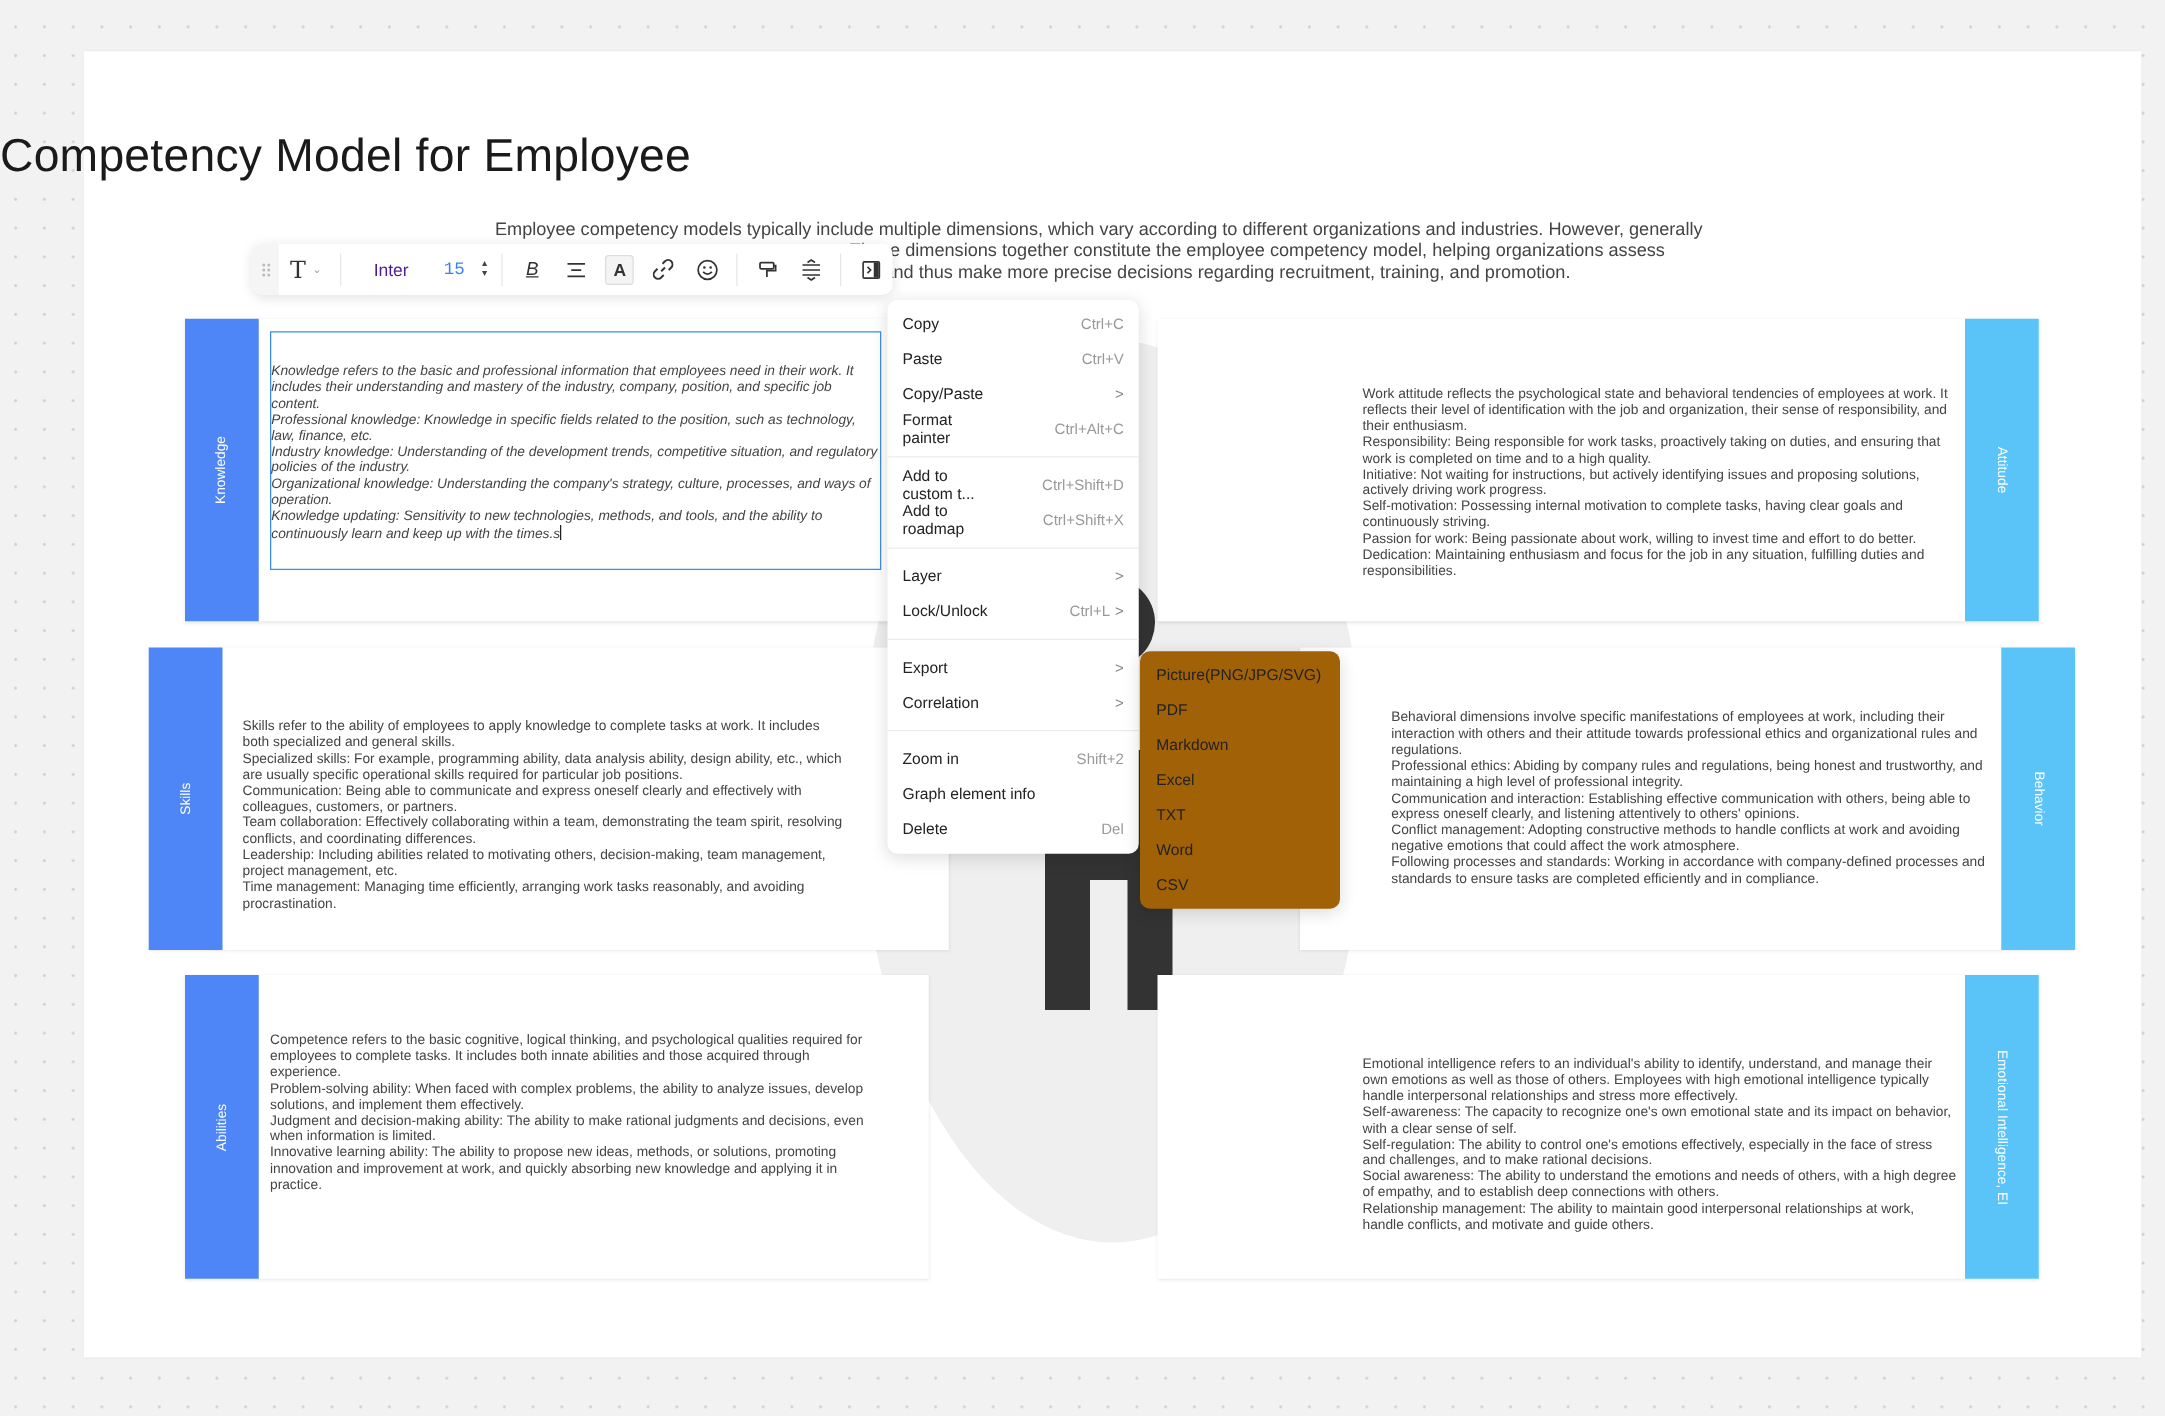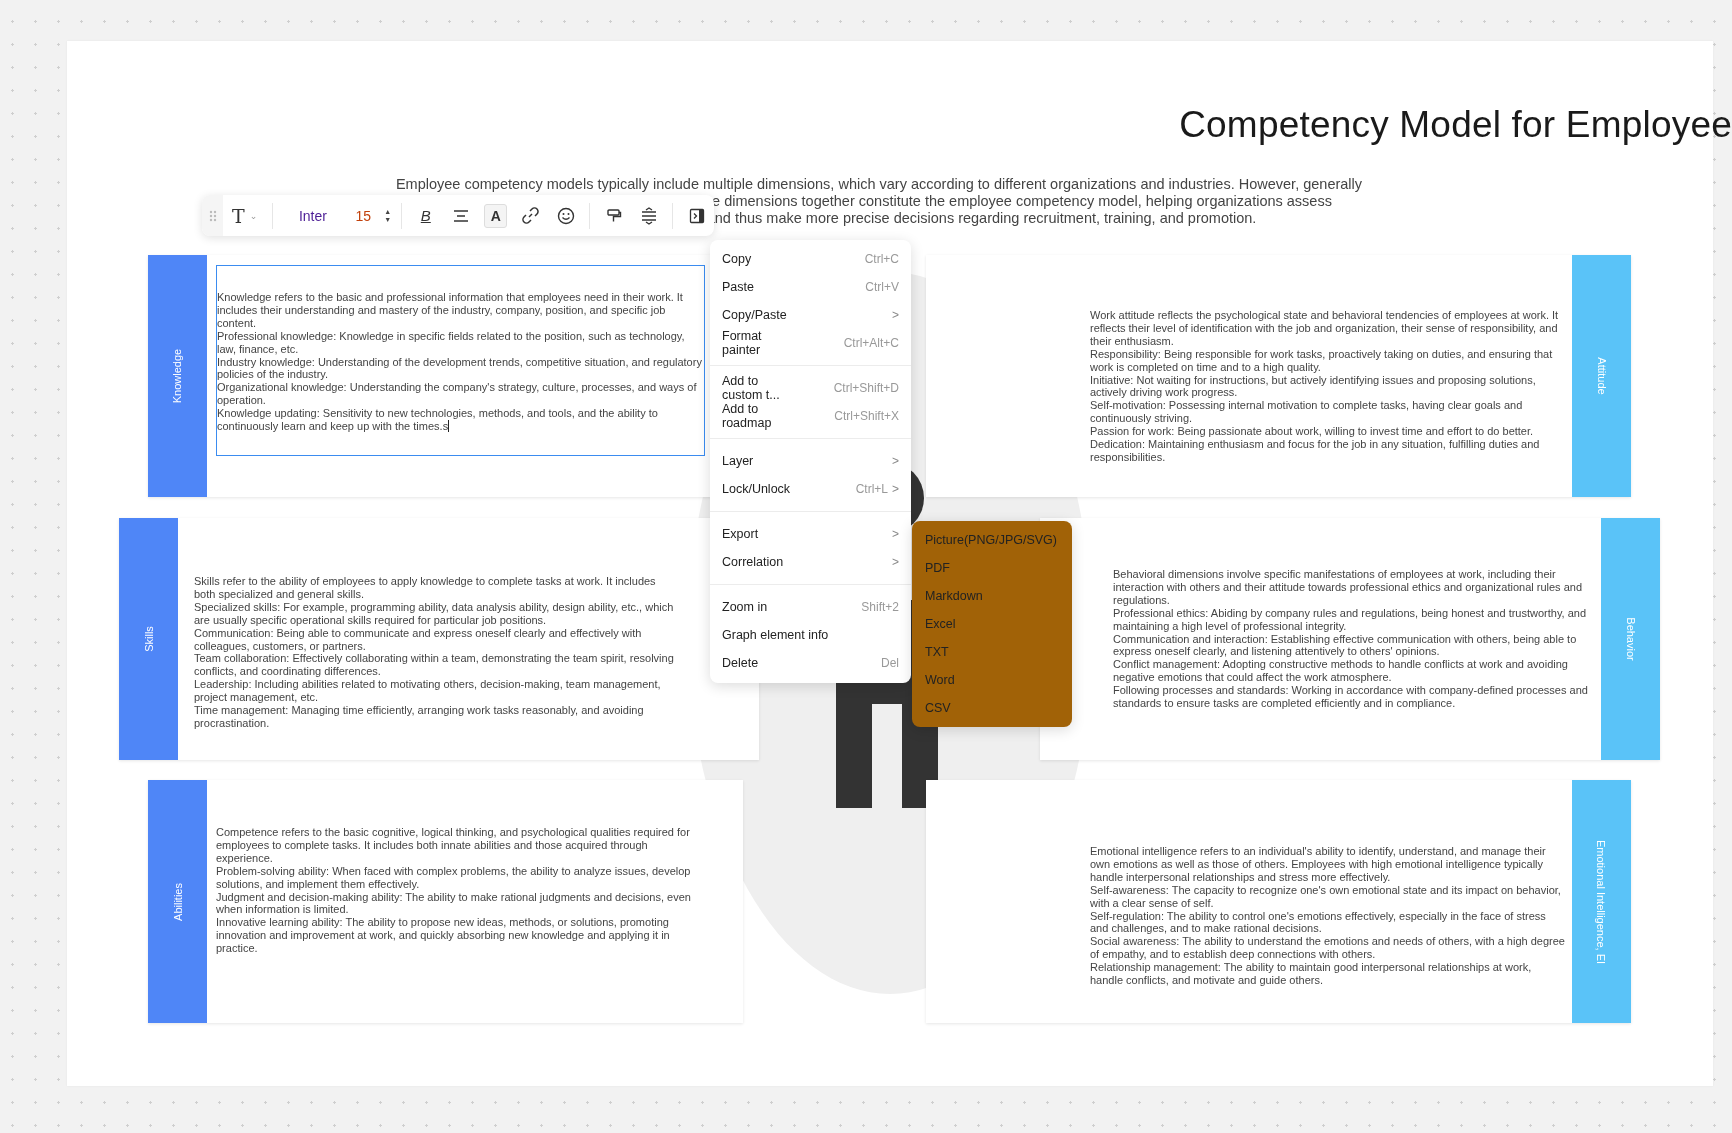--- a/index.html
+++ b/index.html
@@ -10,21 +10,21 @@
     background-color: #f2f2f2;
     background-image: radial-gradient(circle, #cfcfcf 1px, transparent 1.2px);
     background-size: 23px 23px;
     background-position: 1px 10px;
   }
   .canvas {
     position: absolute; left: 67px; top: 41px; width: 1646px; height: 1045px;
     background: #ffffff; box-shadow: 0 0 2px rgba(0,0,0,0.06);
   }
   .title {
-    position: absolute; left: 0; width: 1732px; top: 104px; text-align: right;
+    position: absolute; left: 0; width: 1732px; top: 104px; text-align: left;
     font-size: 37px; color: #1a1a1a; font-weight: 500; letter-spacing: 0.2px;
   }
   .desc {
     position: absolute; left: 364px; width: 1030px; top: 176px; text-align: center;
     font-size: 14.5px; color: #444; line-height: 17px;
   }
   .ellipse {
     position: absolute; left: 688px; top: 272px; width: 404px; height: 722px;
     background: #efefef; border-radius: 50%;
   }
@@ -67,21 +67,21 @@
   .toolbar {
     position: absolute; left: 202px; top: 195px; width: 512px; height: 41px;
     background: #fff; border-radius: 8px; box-shadow: 0 2px 10px rgba(0,0,0,0.12);
     display: flex; align-items: center; overflow: hidden;
   }
   .tb-grip { width: 22px; height: 100%; background: #f5f5f5; display: flex; align-items: center; justify-content: center; }
   .tb-item { display: flex; align-items: center; justify-content: center; height: 28px; color: #333; font-size: 14px; }
   .tb-sep { width: 1px; height: 26px; background: #e6e6e6; margin: 0 6px; }
   .tb-icon { width: 36px; }
   .tb-font { width: 70px; color: #4c1d95; }
-  .tb-size { width: 34px; color: #c2410c; }
+  .tb-size { width: 34px; color: #3b82f6; font-family: Liberation Mono, monospace; }
   .tb-stepper { width: 16px; flex-direction: column; font-size: 7px; line-height: 8px; color: #444; }
   .tb-color { width: 24px; height: 24px; border: 1px solid #ddd; border-radius: 3px; background: #f4f4f4; font-weight: bold; margin: 0 6px; }
 
   
   .menu {
     position: absolute; left: 710px; top: 240px; width: 201px; height: 443px;
     background: #fff; border-radius: 8px; box-shadow: 0 3px 14px rgba(0,0,0,0.14);
     padding: 5px 0; font-size: 12.5px; color: #222;
   }
   .menu-item {
@@ -114,21 +114,21 @@
 
 <div class="ellipse"></div>
 <div class="person-head"></div>
 <div class="person-body"></div>
 <div class="person-gap"></div>
 
 <div class="card" style="left:148px;top:255px;width:705px;height:242px;">
   <div class="tab left">
       <span class="tab-label">Knowledge</span>
     </div>
-  <div class="card-text editing" style="left:68px;top:10px;width:489px;height:191px;padding-top:25px;">
+  <div class="card-text editing" style="left:68px;top:10px;width:489px;height:191px;padding-top:25px;font-style:italic;">
     <p>Knowledge refers to the basic and professional information that employees need in their work. It includes their understanding and mastery of the industry, company, position, and specific job content.</p>
     <p>Professional knowledge: Knowledge in specific fields related to the position, such as technology, law, finance, etc.</p>
     <p>Industry knowledge: Understanding of the development trends, competitive situation, and regulatory policies of the industry.</p>
     <p>Organizational knowledge: Understanding the company's strategy, culture, processes, and ways of operation.</p>
     <p><span>Knowledge updating: Sensitivity to new technologies, methods, and tools, and the ability to continuously learn and keep up with the times.s</span><span class="caret"></span></p>
   </div>
 </div>
 
 <div class="card" style="left:926px;top:255px;width:705px;height:242px;">
   <div class="tab right">

